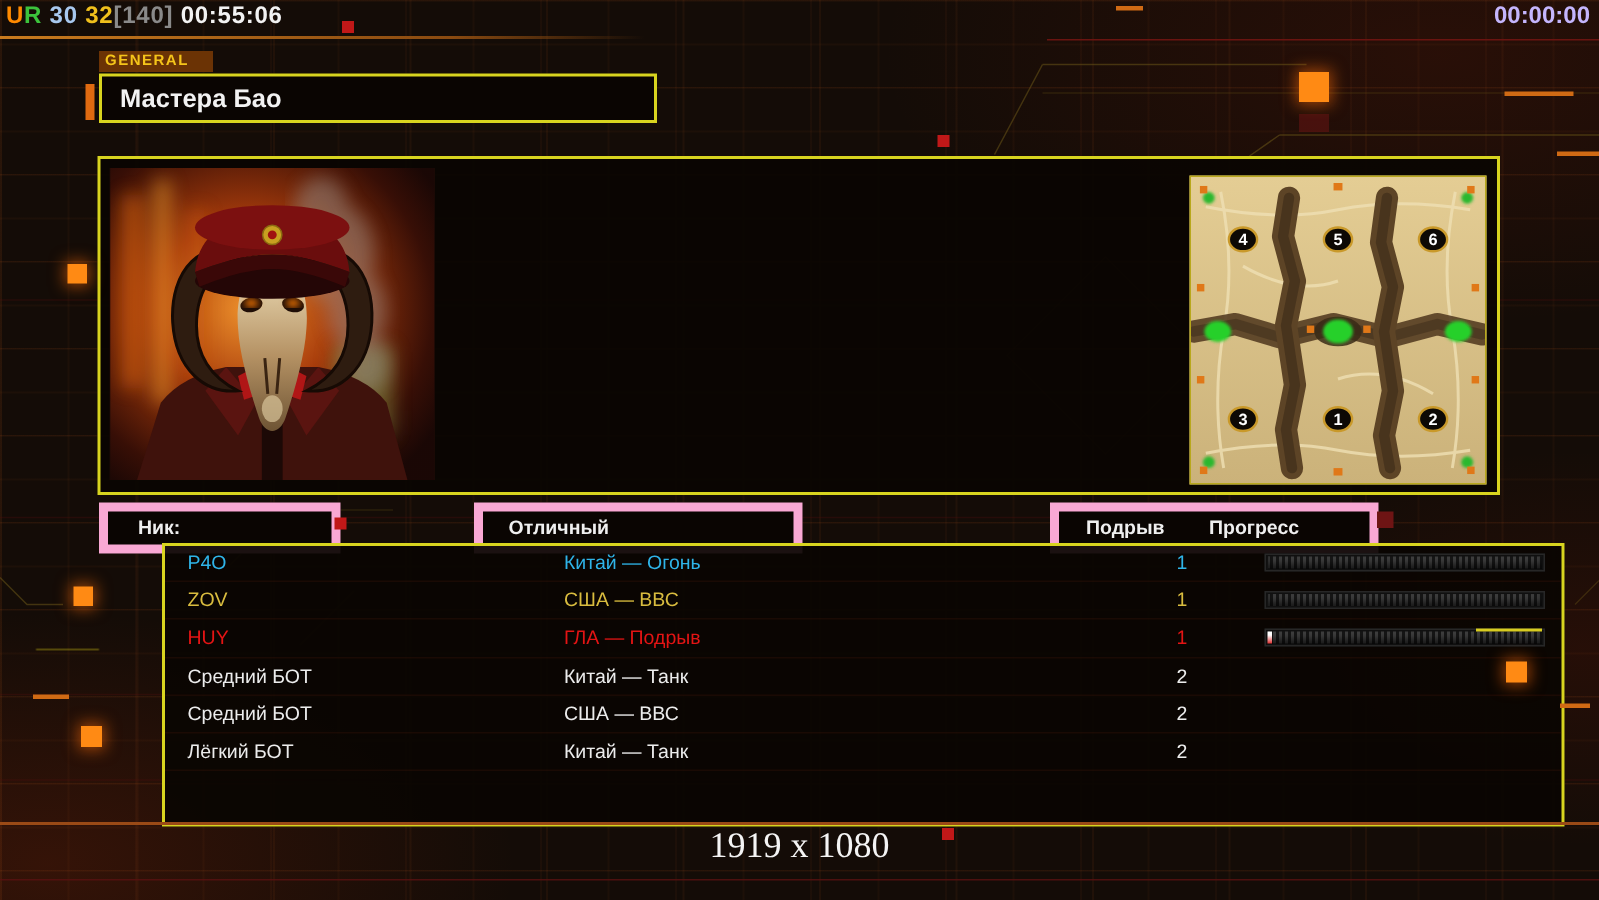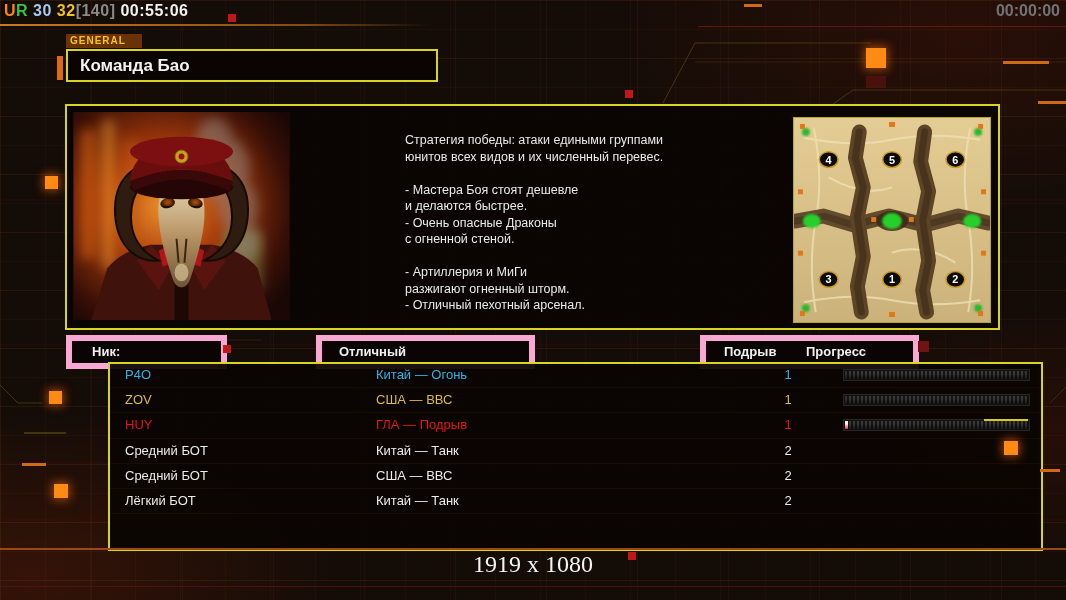--- a/index.html
+++ b/index.html
@@ -19,21 +19,21 @@
       linear-gradient(90deg, rgba(200,95,28,.07) 1px, transparent 1px),
       linear-gradient(rgba(200,95,28,.05) 1px, transparent 1px),
       linear-gradient(90deg, rgba(200,95,28,.05) 1px, transparent 1px);
     background-size:100% 58px, 91px 100%, 100% 29px, 45px 100%;
   }
   .hexa{position:absolute;width:92px;height:92px;border:1px solid rgba(170,70,22,.14);transform:rotate(45deg);z-index:0;}
   svg.traces{position:absolute;inset:0;z-index:0;pointer-events:none;}
 
   
   .top-stats{position:absolute;left:4px;top:2px;font-weight:bold;font-size:16px;letter-spacing:.5px;z-index:3;}
-  .top-clock{position:absolute;right:6px;top:2px;font-weight:bold;font-size:16px;color:#737373;z-index:3;}
+  .top-clock{position:absolute;right:6px;top:2px;font-weight:bold;font-size:16px;color:#c4b5fd;z-index:3;}
   .stats-underline{position:absolute;left:0;top:24px;width:430px;height:2px;z-index:2;
     background:linear-gradient(90deg,#c97b1e,#8a4a10 70%,rgba(90,40,10,0));}
   .top-right-line{position:absolute;left:698px;top:26px;width:368px;height:1px;background:#6a1410;z-index:2;}
 
   
   .general-tab{position:absolute;left:66px;top:34px;width:76px;height:14px;background:#6b3305;z-index:3;
     font-size:10px;font-weight:bold;letter-spacing:1px;color:#f5c51a;line-height:14px;padding-left:4px;box-sizing:border-box;}
   .title-box{position:absolute;left:66px;top:49px;width:368px;height:29px;background:#0a0502;
     border:2px solid #d8d41f;z-index:3;box-sizing:content-box;}
   .title-box .t{font-size:17px;font-weight:bold;color:#f2f2f2;line-height:29px;padding-left:12px;}
@@ -109,21 +109,21 @@
 </svg>
 
 <div class="top-stats"><span style="color: rgb(255, 138, 0);">U</span><span style="color: rgb(60, 194, 60);">R</span><span style="color: rgb(168, 200, 238);"> 30</span><span style="color: rgb(240, 192, 28);"> 32</span><span style="color: rgb(138, 138, 138);">[140]</span><span style="color: rgb(242, 242, 242);"> 00:55:06</span></div>
 <div class="top-clock">00:00:00</div>
 <div class="stats-underline"></div>
 <div class="top-right-line"></div>
 
 <div class="general-tab">GENERAL</div>
 <div class="title-accent"></div>
 <div class="title-box">
-  <div class="t">Команда Бао</div>
+  <div class="t">Мастера Бао</div>
 </div>
 
 <div class="panel main-panel">
 
   <div class="portrait">
     <svg width="217" height="208" viewBox="0 0 218 210">
       <defs>
         <radialGradient id="fireGlow" cx="42%" cy="45%" r="70%">
           <stop offset="0%" stop-color="#ff9b2e"></stop>
             <stop offset="40%" stop-color="#b4400c"></stop>
@@ -176,31 +176,20 @@
       <ellipse cx="109" cy="76" rx="52" ry="12" fill="#240606"></ellipse>
       <path d="M57,70 Q60,34 109,30 Q158,34 161,70 Q130,58 109,58 Q88,58 57,70 Z" fill="#6a0d0d"></path>
       <ellipse cx="109" cy="40" rx="52" ry="15" fill="#7c1010"></ellipse>
       <path d="M57,70 Q88,58 109,58 Q130,58 161,70 L158,80 Q130,68 109,68 Q88,68 60,80 Z" fill="#3a0808"></path>
       <circle cx="109" cy="45" r="6.5" fill="#c8a020" stroke="#8a6a10"></circle>
         <circle cx="109" cy="45" r="3" fill="#a01010"></circle>
       <rect width="218" height="210" fill="none"></rect>
     </svg>
   </div>
 
-  <div class="strategy">Стратегия победы: атаки едиными группами
-юнитов всех видов и их численный перевес.
-
-- Мастера Боя стоят дешевле
-и делаются быстрее.
-- Очень опасные Драконы
-с огненной стеной.
-
-- Артиллерия и МиГи
-разжигают огненный шторм.
-- Отличный пехотный арсенал.</div>
 
   <div class="minimap">
     <svg width="196" height="204" viewBox="0 0 198 206">
       <defs>
         <linearGradient id="sand" x1="0" y1="0" x2="0" y2="1">
           <stop offset="0%" stop-color="#e4cd94"></stop>
             <stop offset="100%" stop-color="#cbb27a"></stop>
         </linearGradient>
         <filter id="mb">
             <feGaussianBlur stdDeviation="1.2"></feGaussianBlur>

